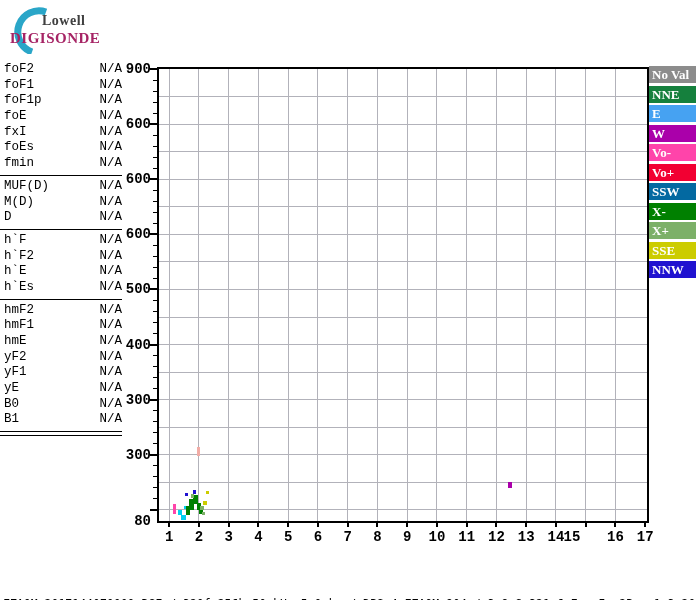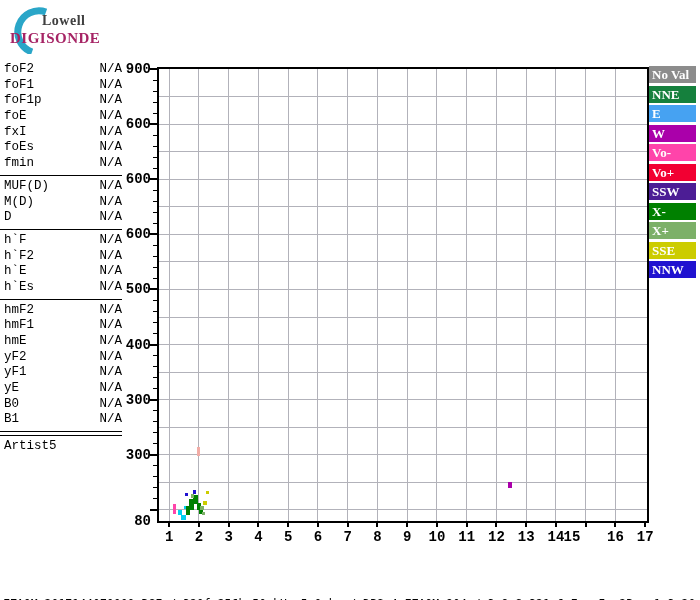--- a/index.html
+++ b/index.html
@@ -160,23 +160,20 @@
       <div class="p-row">
         <div>B0</div>
         <div>N/A</div>
       </div>
       <div class="p-row">
         <div>B1</div>
         <div>N/A</div>
       </div>
       <div class="p-sep"></div>
       <div class="p-sep"></div>
-      <div class="p-row">
-        <div>Artist5</div>
-      </div>
     </div>
 
   <div id="plot">
     <div id="plot-inner">
         <div class="gl-v" style="left: 9.61707px;"></div>
         <div class="gl-v" style="left: 39.3732px;"></div>
         <div class="gl-v" style="left: 69.1293px;"></div>
         <div class="gl-v" style="left: 98.8854px;"></div>
         <div class="gl-v" style="left: 128.641px;"></div>
         <div class="gl-v" style="left: 158.398px;"></div>
@@ -311,21 +308,21 @@
       </div>
   </div>
 
   <div id="legend">
       <div class="legend-item" style="background: rgb(140, 140, 140);">No Val</div>
       <div class="legend-item" style="background: #15803d;">NNE</div>
       <div class="legend-item" style="background: rgb(70, 162, 242);">E</div>
       <div class="legend-item" style="background: rgb(170, 0, 170);">W</div>
       <div class="legend-item" style="background: rgb(255, 68, 170);">Vo-</div>
       <div class="legend-item" style="background: rgb(242, 0, 50);">Vo+</div>
-      <div class="legend-item" style="background: #4c1d95;">SSW</div>
+      <div class="legend-item" style="background: #0369a1;">SSW</div>
       <div class="legend-item" style="background: rgb(0, 128, 0);">X-</div>
       <div class="legend-item" style="background: rgb(124, 176, 104);">X+</div>
       <div class="legend-item" style="background: rgb(204, 204, 0);">SSE</div>
       <div class="legend-item" style="background: rgb(32, 18, 208);">NNW</div>
     </div>
 
 
   <pre id="footer">FZAOM_2017144070000.RSF / 320fx256h 50 kHz 5.0 km / DPS-4 FZAOM 904 / 3.9 S 321.6 E   Ion2Png 1.3.20</pre>
 
 </div>

